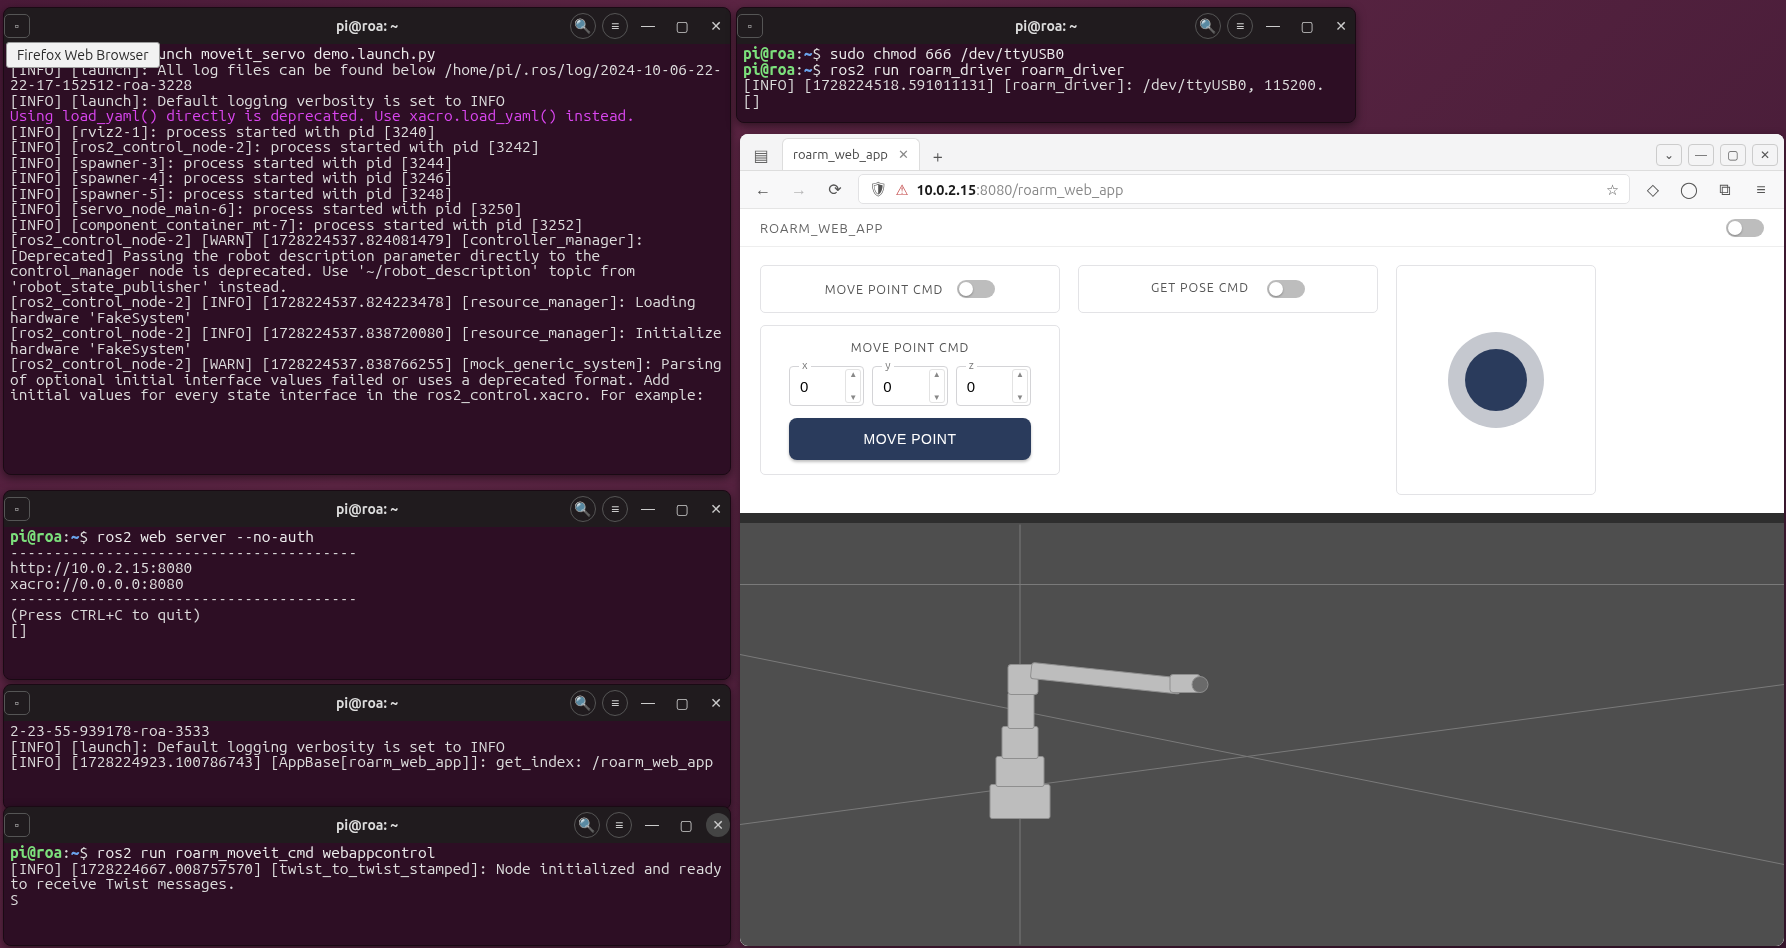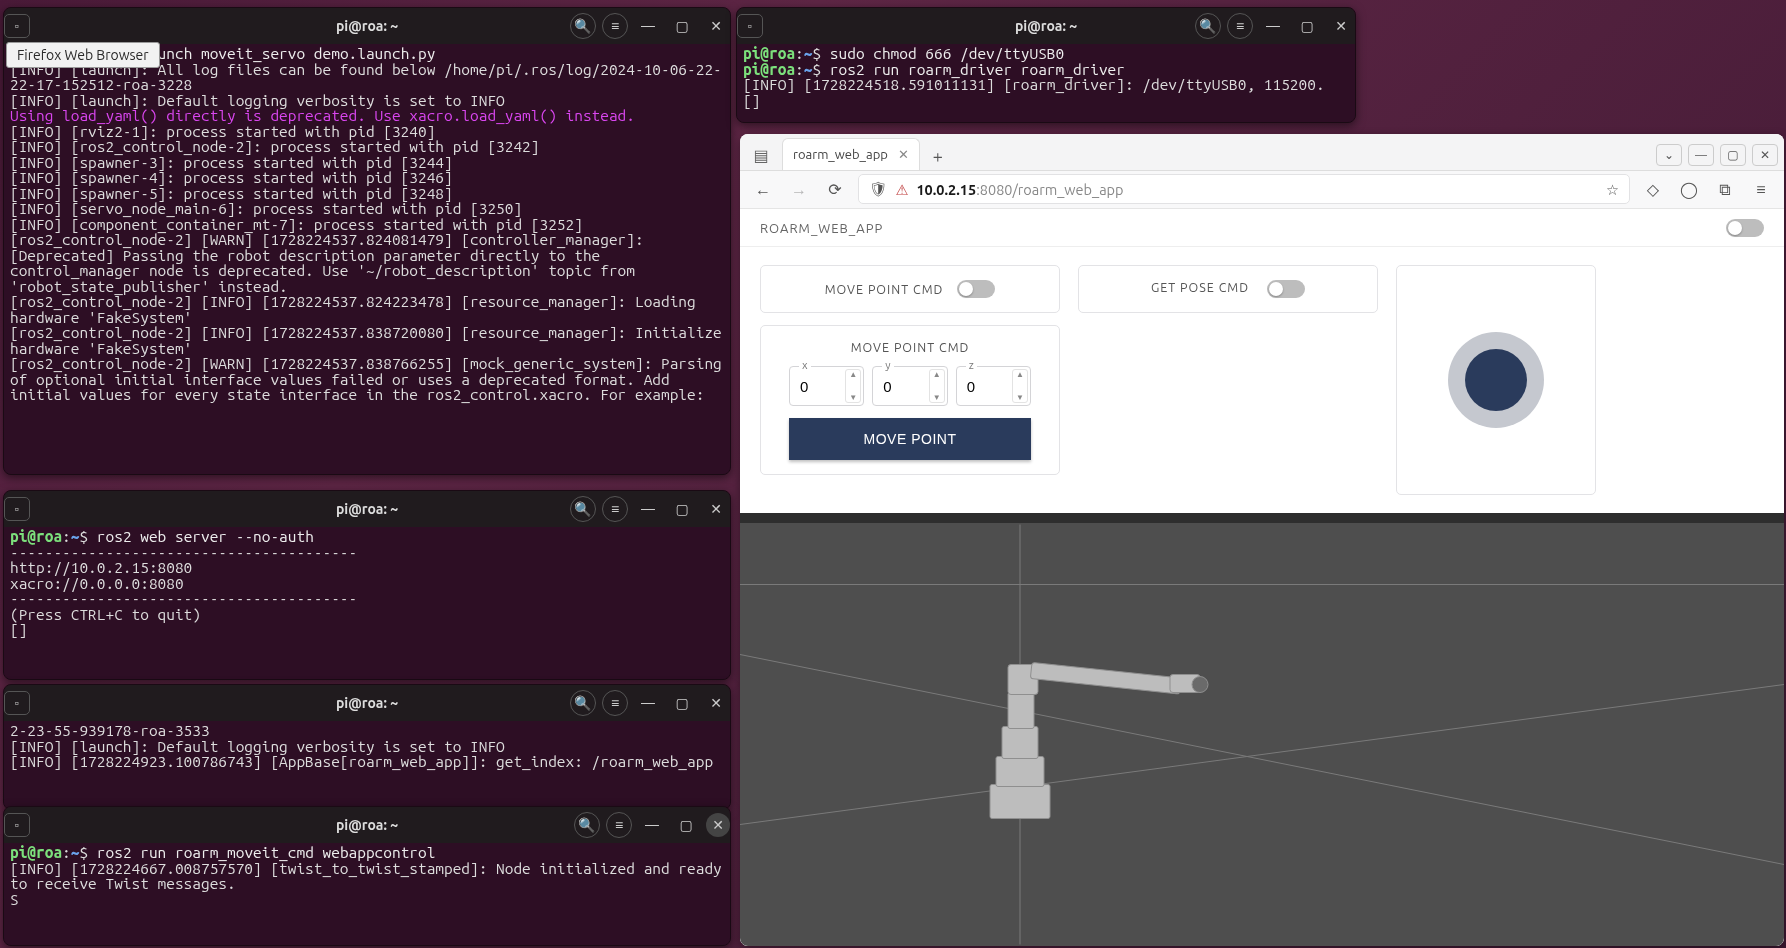--- a/index.html
+++ b/index.html
@@ -116,21 +116,21 @@
   .spin input {
     width:100%; height:100%; border:1px solid #d4d4d7; border-radius:4px; padding:0 22px 0 10px; font-size:15px;
   }
   .spin .updn {
     position:absolute; right:3px; top:3px; bottom:3px; width:16px;
     display:flex; flex-direction:column; justify-content:space-between; color:#888; font-size:8px;
     border:1px solid #e3e3e3; border-radius:3px;
   }
   .spin .updn span { text-align:center;}
   .bigbtn {
-    width:100%; height:42px; background:#2a3b5c; color:#fff; border:none; border-radius:0;
+    width:100%; height:42px; background:#2a3b5c; color:#fff; border:none; border-radius:8px;
     font-size:14px; letter-spacing:0.5px; box-shadow:0 2px 3px rgba(0,0,0,0.25);
   }
   .posebox {
     background:#f2f2f3; width:100%; height:88px; border-radius:4px; padding:10px 12px; color:#555; font-size:15px;
     text-align:left;
   }
   .joy {
     width:96px; height:96px; border-radius:50%; background:#c5c8cf; position:relative;
   }
   .joy::after {

